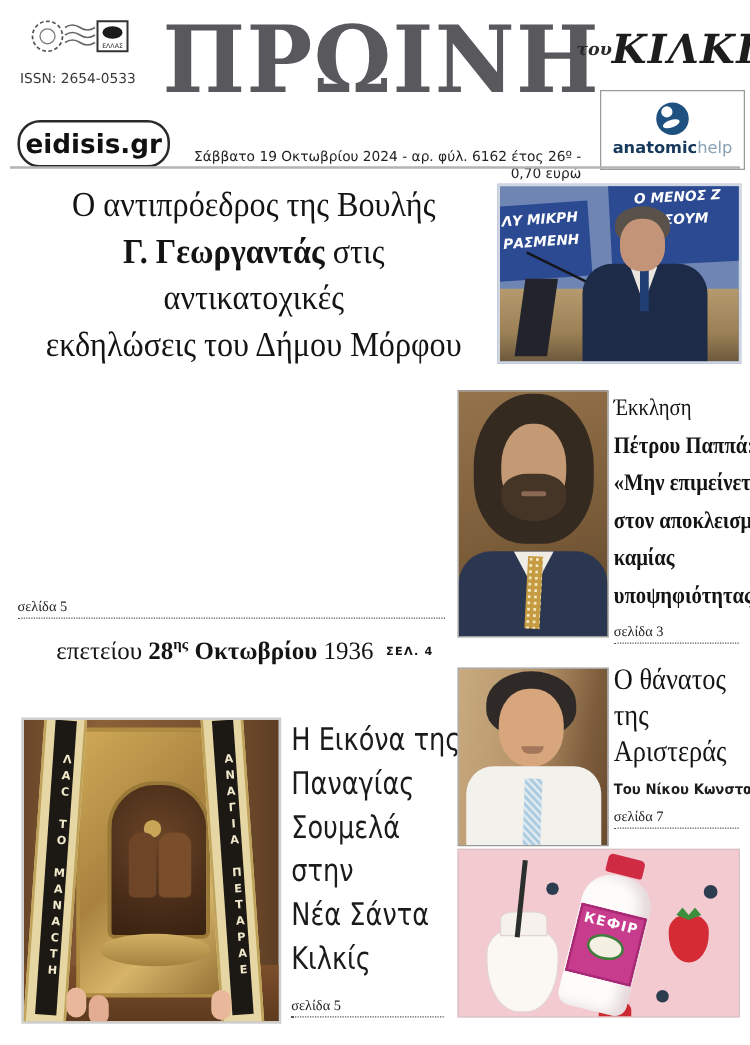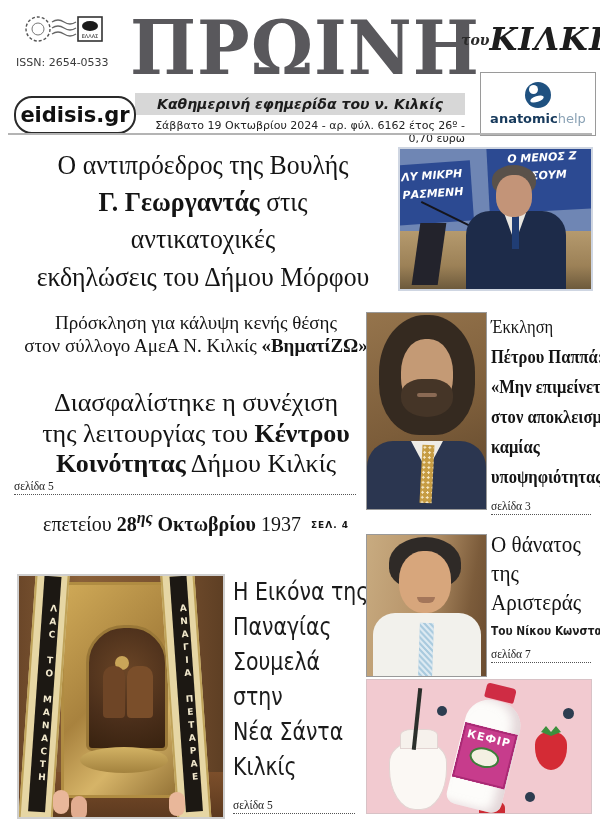--- a/index.html
+++ b/index.html
@@ -74,21 +74,21 @@
   .pp-shirt{position:absolute;left:44px;top:128px;width:32px;height:30px;background:#efece6;clip-path:polygon(0 0,100% 0,50% 100%);}
   .pp-tie{position:absolute;left:54px;top:132px;width:12px;height:58px;background:#c69c43;
           background-image:radial-gradient(#f7e9c8 1px,transparent 1.2px);background-size:5px 5px;transform:rotate(3deg);}
   .pappas-text{left:491px;top:312px;width:124px;font-weight:bold;font-size:19px;line-height:30px;
                transform:scaleX(.87);transform-origin:left top;white-space:nowrap;}
   .pappas-text .l0{font-weight:normal;}
 
   
   .program-head{left:6px;top:508px;width:380px;font-size:20px;line-height:1.3;}
   .seltag{font:bold 9px "DejaVu Sans",sans-serif;letter-spacing:1px;margin-left:10px;position:relative;top:-3px;}
-  sup.ord{font-size:16px;font-style:italic;}
+  sup.ord{font-size:12px;}
 
   
   .photo-icon{left:17px;top:574px;width:204px;height:241px;border:2px solid #cfcfcf;
               background:linear-gradient(90deg,#6b4729 0%,#8a6038 30%,#7a5230 70%,#5e3f24 100%);}
   .ic-plank{position:absolute;left:0;top:196px;width:100%;height:45px;background:linear-gradient(180deg,#7c4f2b,#5d3a1f);}
   .ic-frame{position:absolute;left:42px;top:6px;width:120px;height:210px;
             background:linear-gradient(135deg,#cfa957 0%,#a8823e 45%,#d6b468 70%,#8f6e33 100%);
             border:3px solid #b08c42;border-radius:6px;}
   .ic-inner{position:absolute;left:22px;top:40px;width:76px;height:120px;border-radius:38px 38px 6px 6px;
             background:radial-gradient(circle at 50% 36%,#6a4526 0%,#4a2e1a 60%,#38220f 100%);border:3px solid #9a7838;}
@@ -171,21 +171,20 @@
     </svg>
   </div>
   <div class="abs issn">ISSN: 2654-0533</div>
 
   <div class="abs masthead">ΠΡΩΙΝΗ</div>
   <div class="abs masthead-right">
     <span class="m-tou">του</span>
     <span class="m-kilkis">ΚΙΛΚΙΣ</span>
   </div>
 
-  <div class="abs tagline">Καθημερινή εφημερίδα του ν. Κιλκίς</div>
   <div class="abs dateline">Σάββατο 19 Οκτωβρίου 2024 - αρ. φύλ. 6162  έτος 26º - 0,70 ευρώ</div>
 
   <div class="abs site-badge">eidisis.gr</div>
 
   <div class="abs sponsor">
     <div class="sp-logo"></div>
     <div class="sp-text"><b>anatomic</b><span>help</span></div>
   </div>
 
   <div class="abs hrule"></div>
@@ -209,30 +208,21 @@
     <div class="mic-stand"></div>
     <div class="mic-boom"></div>
     <div class="mic-head"></div>
     <div class="man-body"></div>
     <div class="man-shirt"></div>
     <div class="man-tie"></div>
     <div class="man-hair"></div>
     <div class="man-face"></div>
   </div>
 
-  <div class="abs invite-head headline center">
-    <div>Πρόσκληση για κάλυψη κενής θέσης</div>
-    <div><span>στον σύλλογο ΑμεΑ Ν. Κιλκίς </span><b>«ΒηματίΖΩ»</b></div>
-  </div>
-
-  <div class="abs center-head headline center">
-    <div>Διασφαλίστηκε η συνέχιση</div>
-    <div><span>της λειτουργίας του </span><b>Κέντρου</b></div>
-    <div><b>Κοινότητας</b><span> Δήμου Κιλκίς</span></div>
-  </div>
+
   <div class="abs pageline" style="left:14px;top:480px;width:342px;">σελίδα 5</div>
 
   <div class="abs photo photo-pappas">
     <div class="pp-hair"></div>
     <div class="pp-face"></div>
     <div class="pp-beard"></div>
     <div class="pp-mouth"></div>
     <div class="pp-suit"></div>
     <div class="pp-shirt"></div>
     <div class="pp-tie"></div>
@@ -242,21 +232,21 @@
     <div>Πέτρου Παππά:</div>
     <div>«Μην επιμείνετε</div>
     <div>στον αποκλεισμό</div>
     <div> καμίας</div>
     <div>υποψηφιότητας»</div>
   </div>
   <div class="abs pageline" style="left:491px;top:500px;width:100px;">σελίδα 3</div>
 
   <div class="abs program-head headline center">
     <div>
-      <span>επετείου </span><b><span>28</span><sup class="ord">ης</sup><span> Οκτωβρίου</span></b><span> 1937</span><span class="seltag">ΣΕΛ. 4</span>
+      <span>επετείου </span><b><span>28</span><sup class="ord">ης</sup><span> Οκτωβρίου</span></b><span> 1936</span><span class="seltag">ΣΕΛ. 4</span>
     </div>
   </div>
 
   <div class="abs photo photo-icon">
     <div class="ic-plank"></div>
     <div class="ic-frame">
       <div class="ic-inner">
         <div class="ic-halo"></div>
         <div class="ic-fig f1"></div>
         <div class="ic-fig f2"></div>

